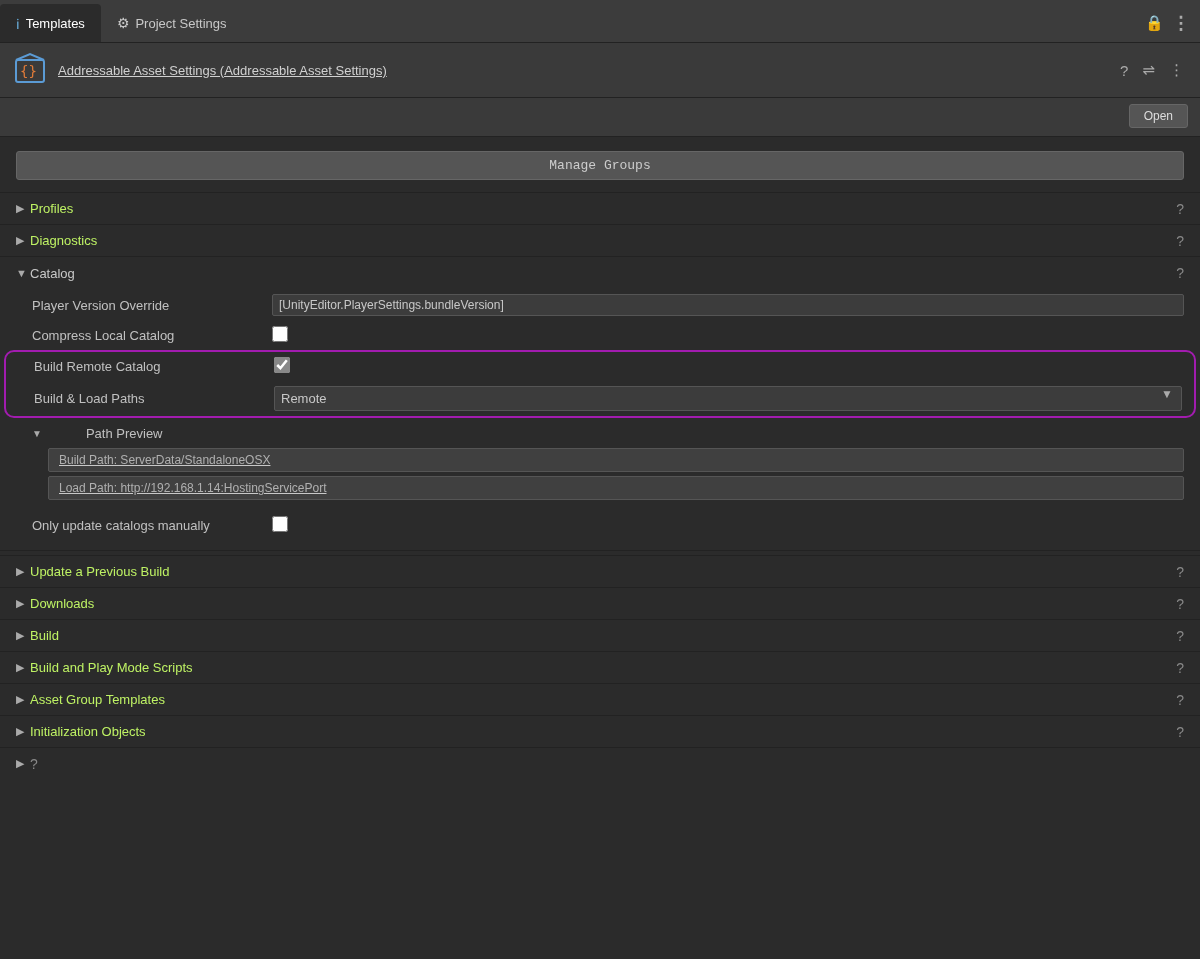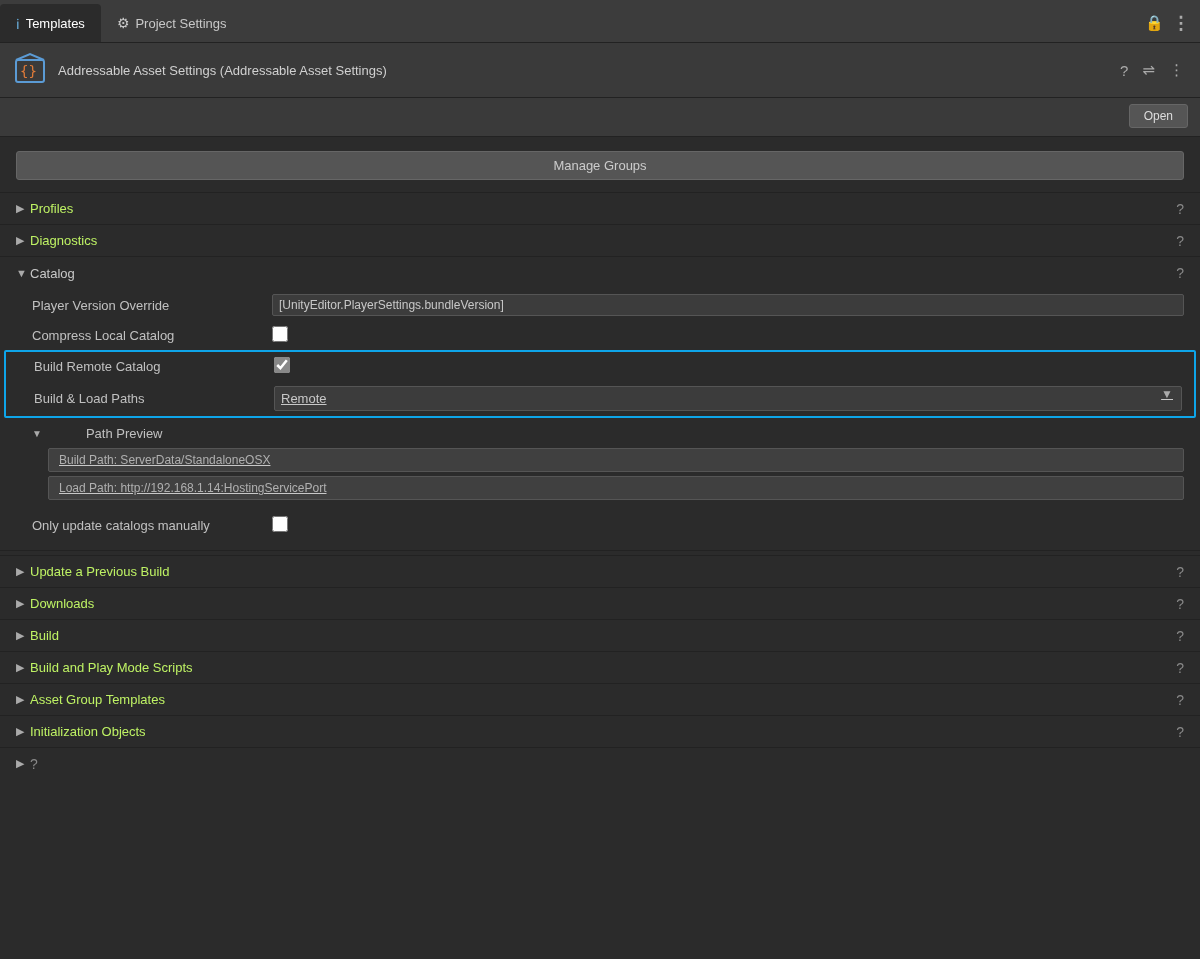--- a/index.html
+++ b/index.html
@@ -62,20 +62,21 @@
     }
     .asset-icon {
       width: 36px;
       height: 36px;
       flex-shrink: 0;
     }
     .asset-title {
       flex: 1;
       font-size: 13px;
       color: #d0d0d0;
+      text-decoration: underline;
     }
     .header-actions {
       display: flex;
       align-items: center;
       gap: 6px;
     }
     .header-actions .icon-btn {
       color: #aaa;
       cursor: pointer;
       font-size: 15px;
@@ -115,20 +116,21 @@
     .manage-groups-btn {
       width: 100%;
       background: #555;
       color: #ccc;
       border: 1px solid #666;
       padding: 6px 0;
       border-radius: 3px;
       cursor: pointer;
       font-size: 13px;
       text-align: center;
+      font-family: Liberation Mono, monospace;
     }
 
     
     .section-row {
       display: flex;
       align-items: center;
       padding: 7px 16px;
       border-top: 1px solid #222;
       cursor: pointer;
       min-height: 32px;
@@ -187,43 +189,42 @@
       min-height: 28px;
     }
     .field-label {
       width: 240px;
       flex-shrink: 0;
       font-size: 13px;
       color: #c0c0c0;
     }
     .field-value {
       flex: 1;
-      text-decoration: underline;
     }
     .text-input {
       width: 100%;
       background: #3c3c3c;
       border: 1px solid #555;
       color: #c8c8c8;
       padding: 3px 6px;
       font-size: 12px;
       border-radius: 2px;
     }
     .checkbox-input {
       width: 16px;
       height: 16px;
       accent-color: #888;
       cursor: pointer;
     }
 
     
     .highlighted-section {
-      border: 2px solid #0ea5e9;
+      border: 2px solid #a21caf;
       margin: 0 4px;
-      border-radius: 2px;
+      border-radius: 10px;
     }
     .highlighted-row {
       display: flex;
       align-items: center;
       padding: 5px 12px 5px 28px;
       min-height: 28px;
     }
     .highlighted-row .field-label {
       width: 240px;
       flex-shrink: 0;

